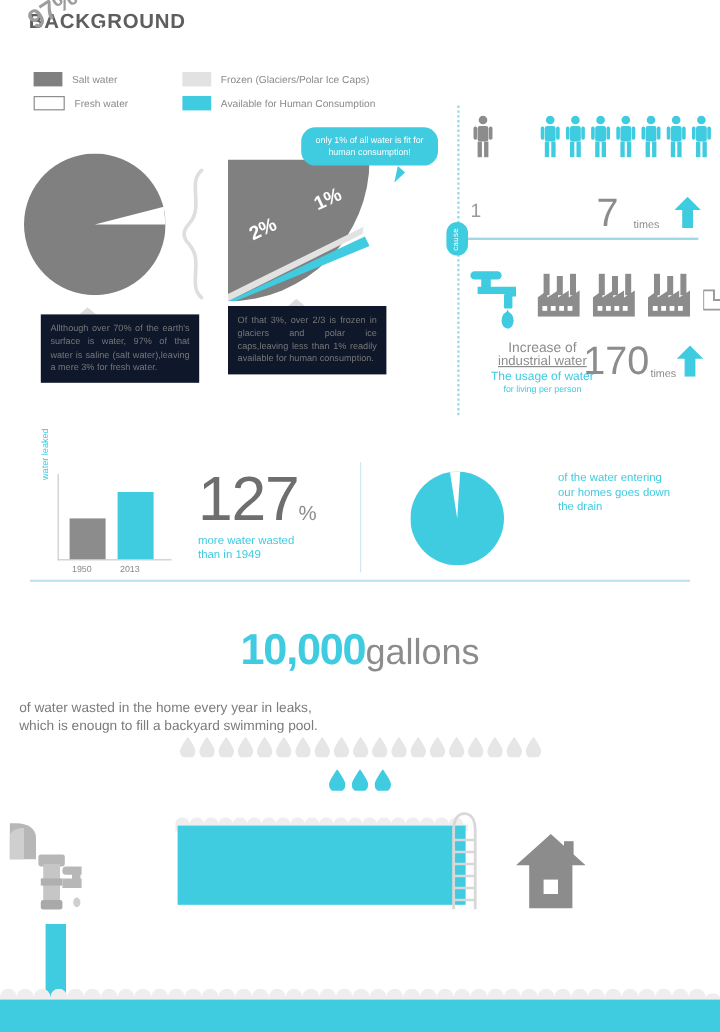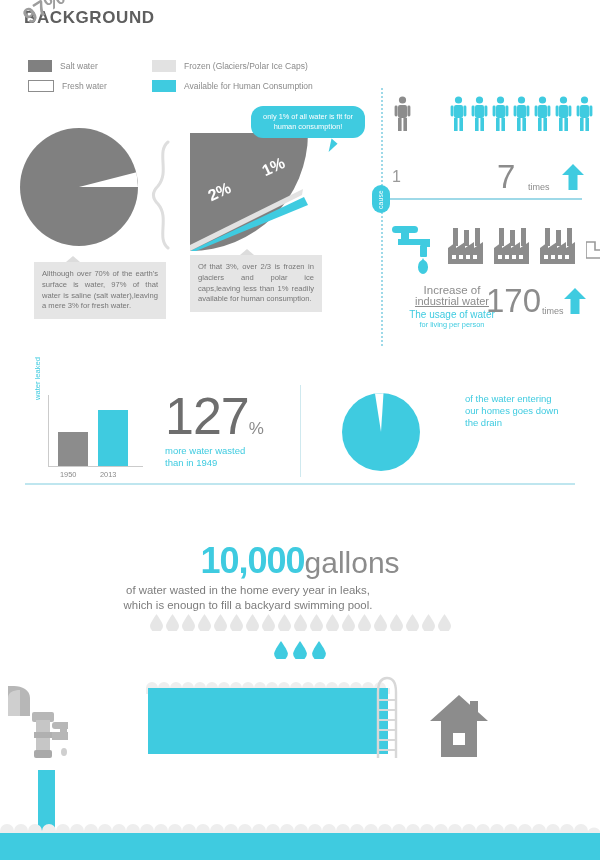--- a/index.html
+++ b/index.html
@@ -40,21 +40,21 @@
   .pct1{left:262px;top:158px;font-size:16px;font-weight:bold;color:#ffffff;transform:rotate(-25deg);}
 
   
   #bubble{left:251px;top:106px;width:100px;background:#3fcbe0;border-radius:12px;padding:6px 7px;}
   #bubble-text{font-size:7.4px;color:#ffffff;line-height:1.35;text-align:center;}
   #bubble-tail{left:330px;top:139px;width:0;height:0;
       border-left:7px solid #3fcbe0;border-top:4px solid transparent;
       border-bottom:10px solid transparent;transform:rotate(12deg);}
 
   
-  .callout{background:#e5e5e5;padding:7px 8px;}
+  .callout{background:#0f172a;padding:7px 8px;}
   .callout-text{font-size:7.6px;line-height:1.42;color:#767676;text-align:justify;}
   .callout-arrow{width:0;height:0;border-left:7px solid transparent;
       border-right:7px solid transparent;border-bottom:6px solid #dcdcdc;}
   #callout1{left:34px;top:262px;width:116px;}
   #callout1-arrow{left:66px;top:256px;}
   #callout2{left:190px;top:255px;width:116px;}
   #callout2-arrow{left:240px;top:249px;}
 
   
   #dotline{left:381px;top:88px;width:0;height:258px;border-left:2px dotted #9ed9e8;}
@@ -92,24 +92,24 @@
 
   #stat127{left:165px;top:390px;}
   #stat95{left:465px;top:390px;}
   .bignum{font-size:52px;color:#6e6e6e;line-height:1;font-weight:normal;letter-spacing:-1px;}
   .bigpct{font-size:17px;color:#8c8c8c;}
   .bigcap{font-size:9.5px;color:#3fcbe0;line-height:1.26;margin-top:3px;}
 
   #pie95{left:342px;top:393px;width:78px;height:78px;}
 
   
-  #gallons-line{left:0;top:540px;width:600px;text-align:center;}
+  #gallons-line{left:0;top:520px;width:600px;text-align:center;}
   #gallons-num{font-size:36px;font-weight:bold;color:#3fcbe0;letter-spacing:-1px;}
   #gallons-word{font-size:30px;color:#8c8c8c;}
-  #gallons-sub{left:4px;top:583px;width:488px;text-align:center;font-size:11.4px;color:#7c7c7c;line-height:1.28;}
+  #gallons-sub{left:16px;top:583px;width:488px;text-align:left;font-size:11.4px;color:#7c7c7c;line-height:1.28;}
   #drops-row-1{left:0;top:614px;width:600px;display:flex;justify-content:center;gap:3px;}
   #drops-row-2{left:0;top:641px;width:600px;display:flex;justify-content:center;gap:5px;}
 
   
   #pool{left:148px;top:688px;width:240px;height:66px;background:#3fcbe0;}
   #pool-foam{left:146px;top:680px;width:244px;height:12px;}
   #ladder{left:372px;top:674px;}
   #house{left:430px;top:695px;}
   #pipe{left:8px;top:676px;}
   #stream{left:38px;top:770px;width:17px;height:72px;background:#3fcbe0;}

